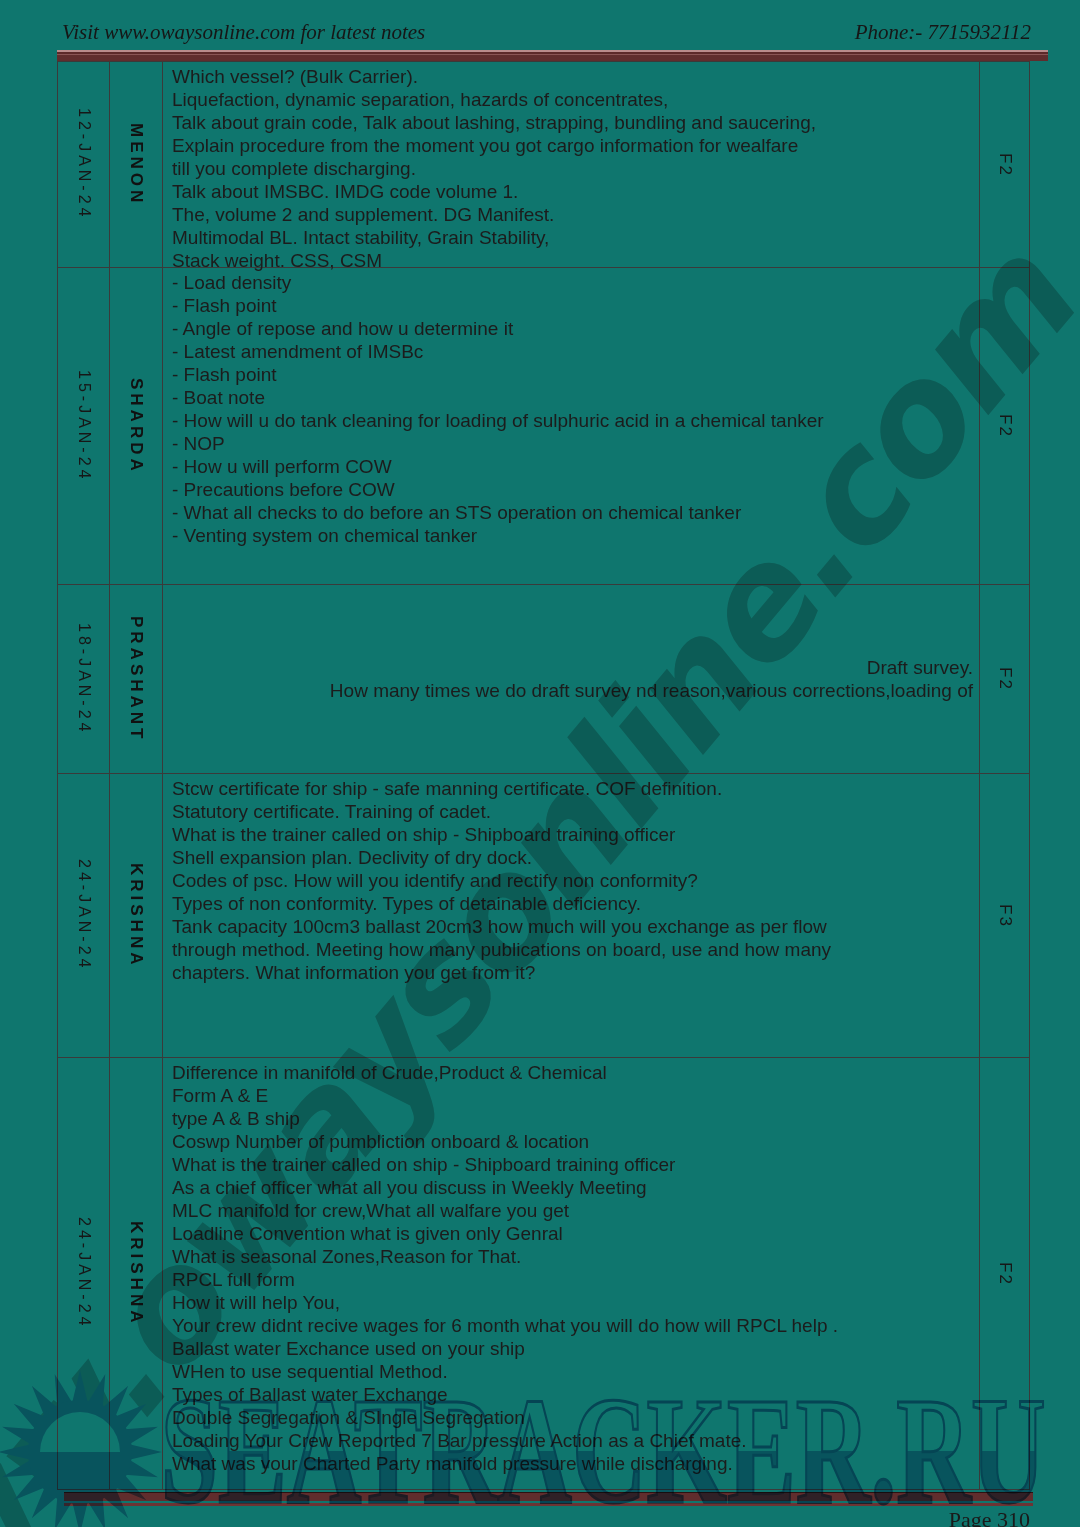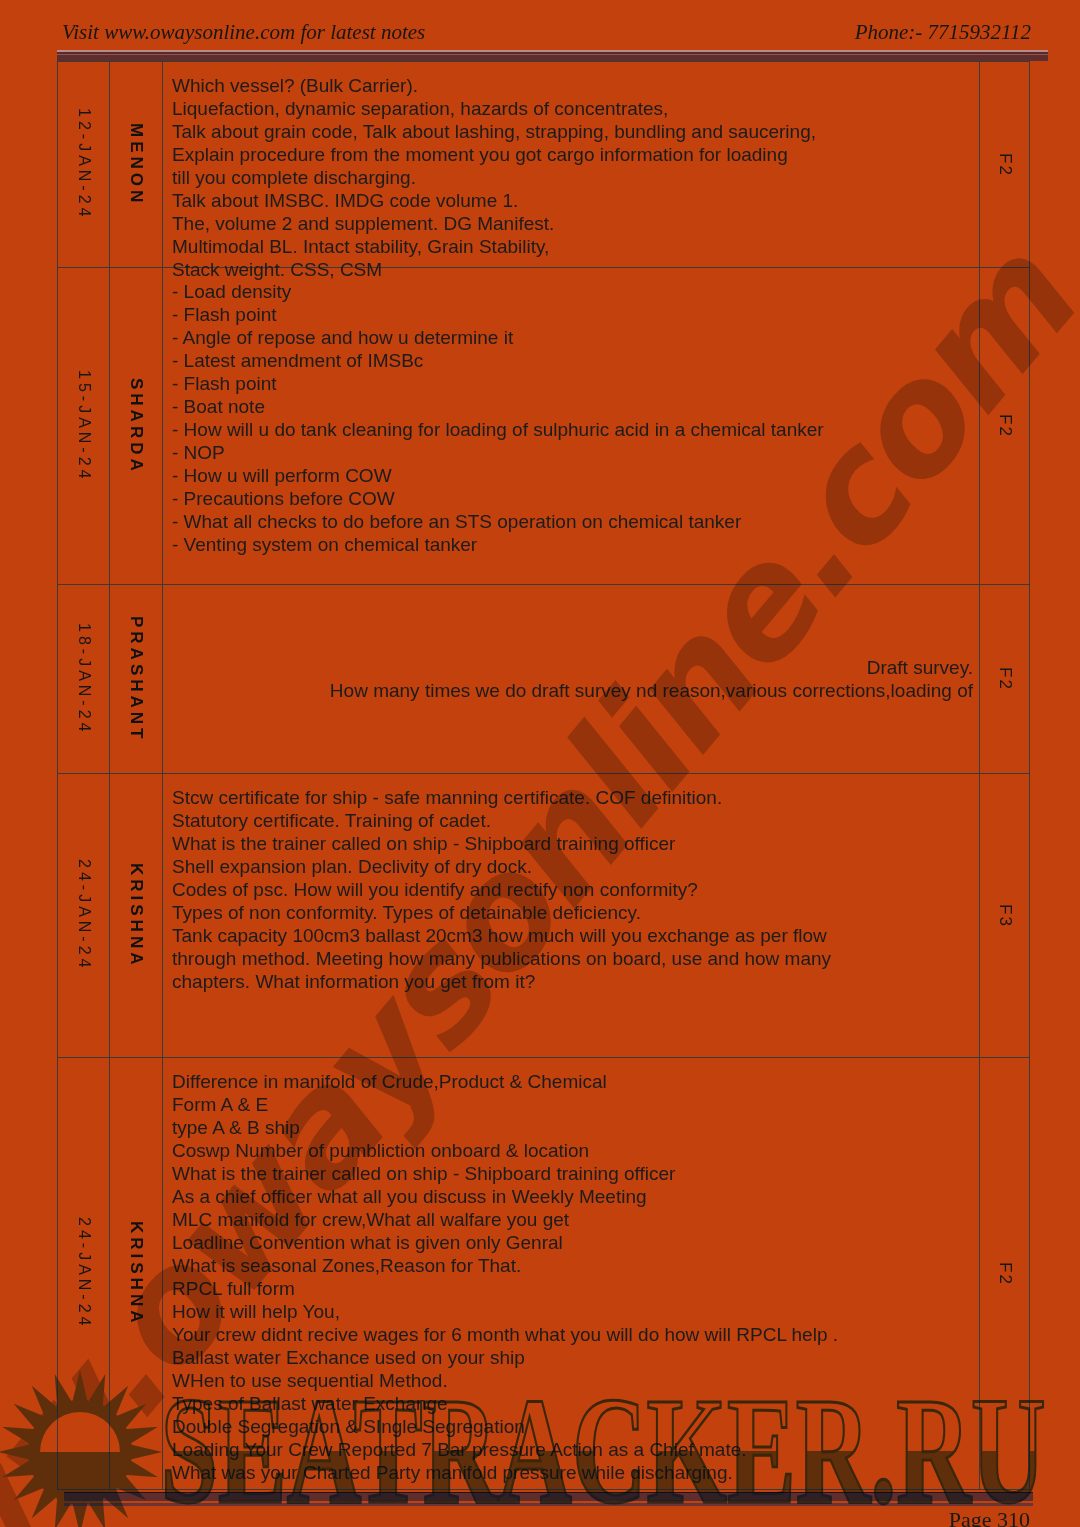--- a/index.html
+++ b/index.html
@@ -1,19 +1,19 @@
 <!DOCTYPE html>
 <html><head>
 <meta charset="utf-8">
 <style>
   html,body{margin:0;padding:0;background:#ffffff;}
   .page{
     position:relative;
     width:1080px;height:1527px;
-    background:#c2410c;
+    background:#0f766e;
     overflow:hidden;
     font-family:"Liberation Sans",sans-serif;
     color:#1f1f1f;
   }
   .content{position:relative;z-index:1;}
 
   
   .header{
     display:flex;justify-content:space-between;align-items:baseline;
     margin:0 49px 0 62px;padding-top:19px;
@@ -30,21 +30,21 @@
     margin-left:57px;width:973px;
     border:1.5px solid #3a3a3a;
     box-sizing:border-box;
   }
   .row{display:flex;box-sizing:border-box;border-bottom:1.5px solid #3a3a3a;}
   .row:last-child{border-bottom:none;}
   .cell{box-sizing:border-box;display:flex;align-items:center;justify-content:center;}
   .c-date{width:52px;border-right:1.5px solid #3a3a3a;}
   .c-name{width:53px;border-right:1.5px solid #3a3a3a;}
   .c-body{flex:1;border-right:1.5px solid #3a3a3a;display:block;
-    padding:12px 6px 0 9px;font-size:19px;line-height:23px;color:#1c1c1c;}
+    padding:3px 6px 0 9px;font-size:19px;line-height:23px;color:#1c1c1c;}
   .c-body.v-center{display:flex;flex-direction:column;justify-content:center;padding-top:0;align-items:flex-end;}
   .c-grade{width:49px;}
   .vert{writing-mode:vertical-rl;white-space:nowrap;}
   .date-text{font-size:16px;letter-spacing:4px;color:#171717;}
   .name-text{font-size:17px;font-weight:bold;letter-spacing:4px;color:#111;}
   .grade-text{font-size:17px;letter-spacing:2px;color:#171717;}
   .line{white-space:nowrap;}
 
   
   .bar-bottom{margin:2px 47px 0 64px;height:8px;background:#602d2d;border-top:1px solid #2e1111;}
@@ -90,21 +90,21 @@
         <div class="cell c-date">
           <span class="vert date-text">12-JAN-24</span>
         </div>
         <div class="cell c-name">
           <span class="vert name-text">MENON</span>
         </div>
         <div class="cell c-body">
             <div class="line">Which vessel? (Bulk Carrier).</div>
             <div class="line">Liquefaction, dynamic separation, hazards of concentrates,</div>
             <div class="line">Talk about grain code, Talk about lashing, strapping, bundling and saucering,</div>
-            <div class="line">Explain procedure from the moment you got cargo information for loading</div>
+            <div class="line">Explain procedure from the moment you got cargo information for wealfare</div>
             <div class="line">till you complete discharging.</div>
             <div class="line">Talk about IMSBC. IMDG code volume 1.</div>
             <div class="line">The, volume 2 and supplement. DG Manifest.</div>
             <div class="line">Multimodal BL. Intact stability, Grain Stability,</div>
             <div class="line">Stack weight. CSS, CSM</div>
           </div>
         <div class="cell c-grade">
           <span class="vert grade-text">F2</span>
         </div>
       </div>

